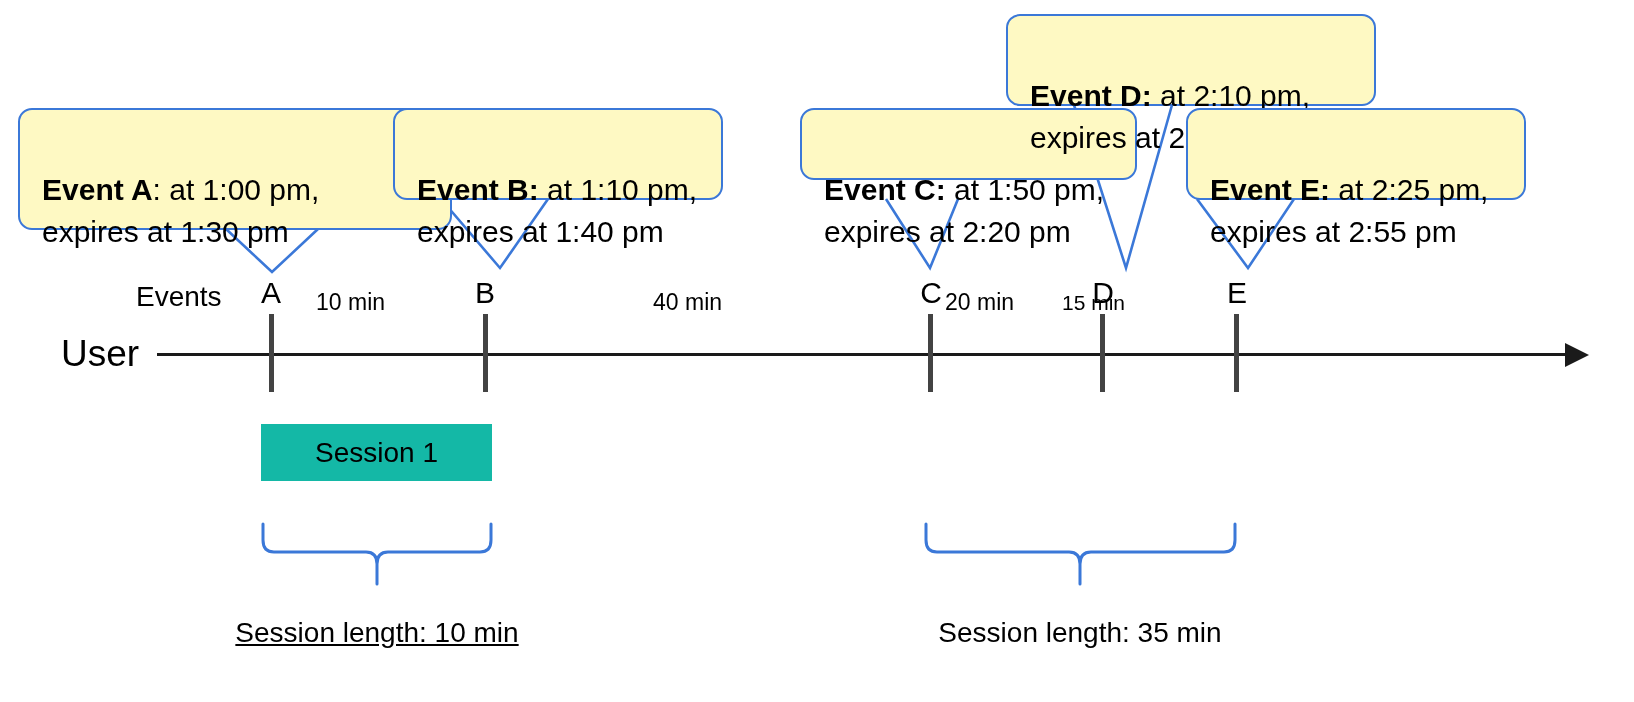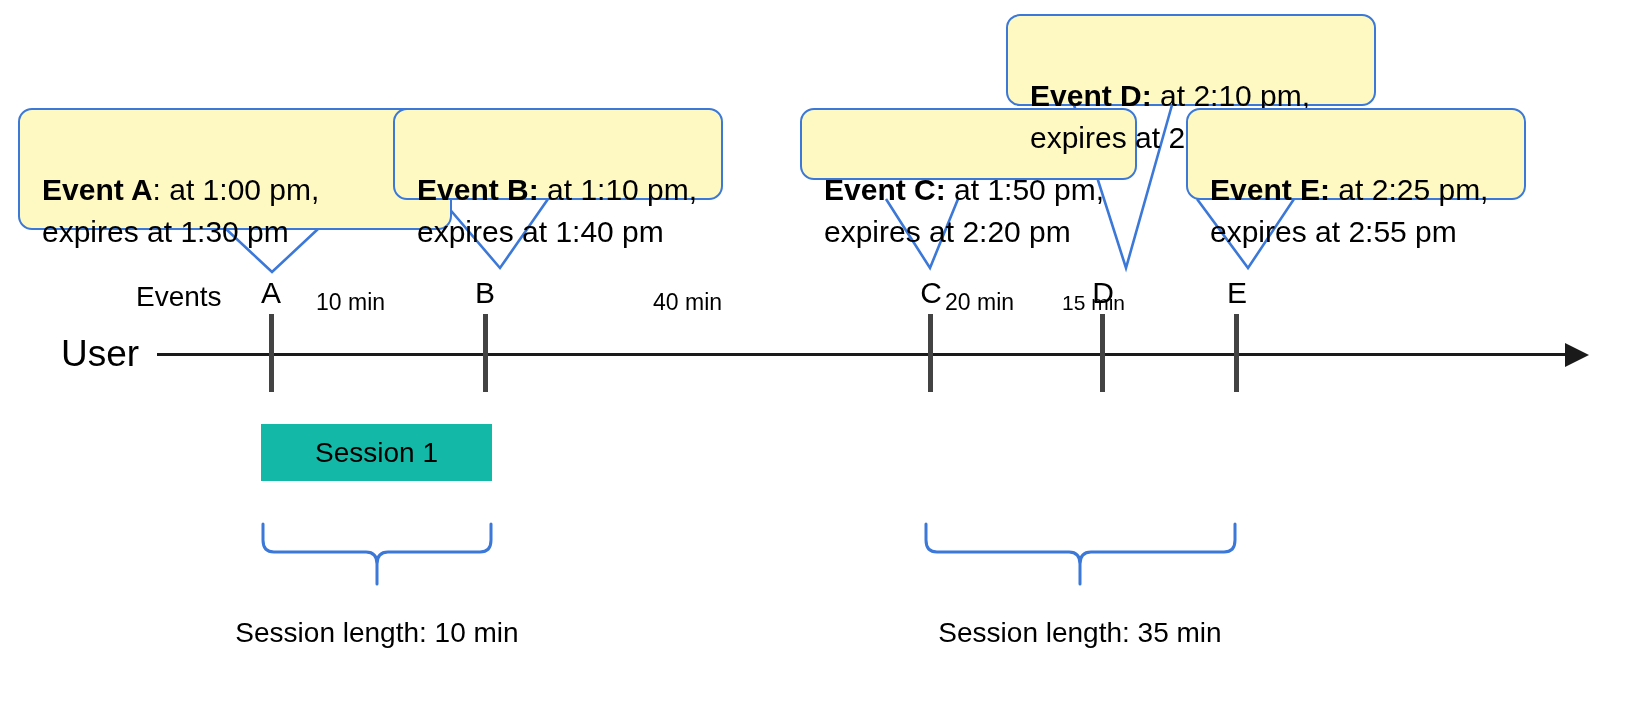--- a/index.html
+++ b/index.html
@@ -213,16 +213,16 @@
              L 1069 552
              Q 1080 552 1080 564
              L 1080 584
              L 1080 564
              Q 1080 552 1091 552
              L 1224 552
              Q 1235 552 1235 540
              L 1235 524" fill="none" stroke="#3b78d8" stroke-width="3" stroke-linecap="round" stroke-linejoin="round"></path>
   </svg>
 
-  <div class="session-caption" style="left:177px; top:617px; width:400px;">Session length: 10 min</div>
+  <div class="session-caption" style="left:177px; top:617px; width:400px;text-decoration:underline;">Session length: 10 min</div>
   <div class="session-caption" style="left:880px; top:617px; width:400px;">Session length: 35 min</div>
 
 </div>
 
 </body></html>

